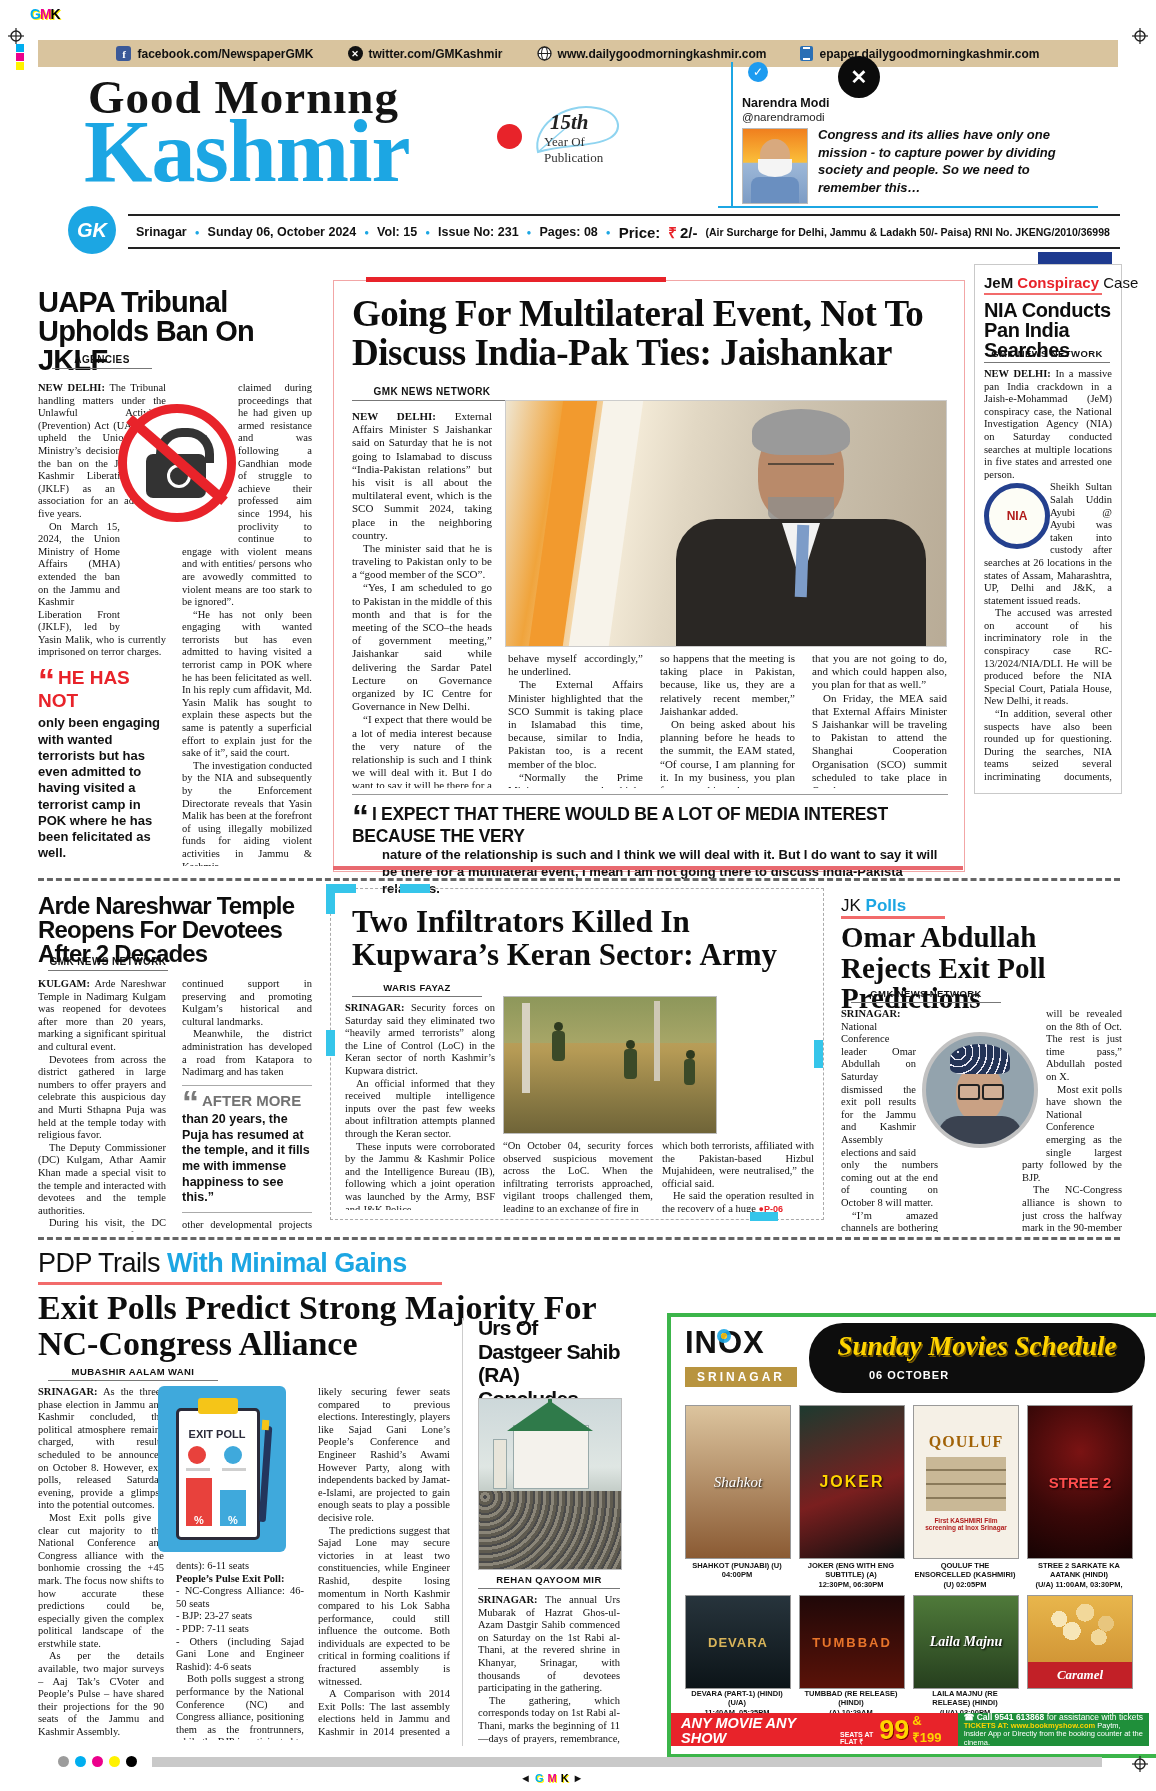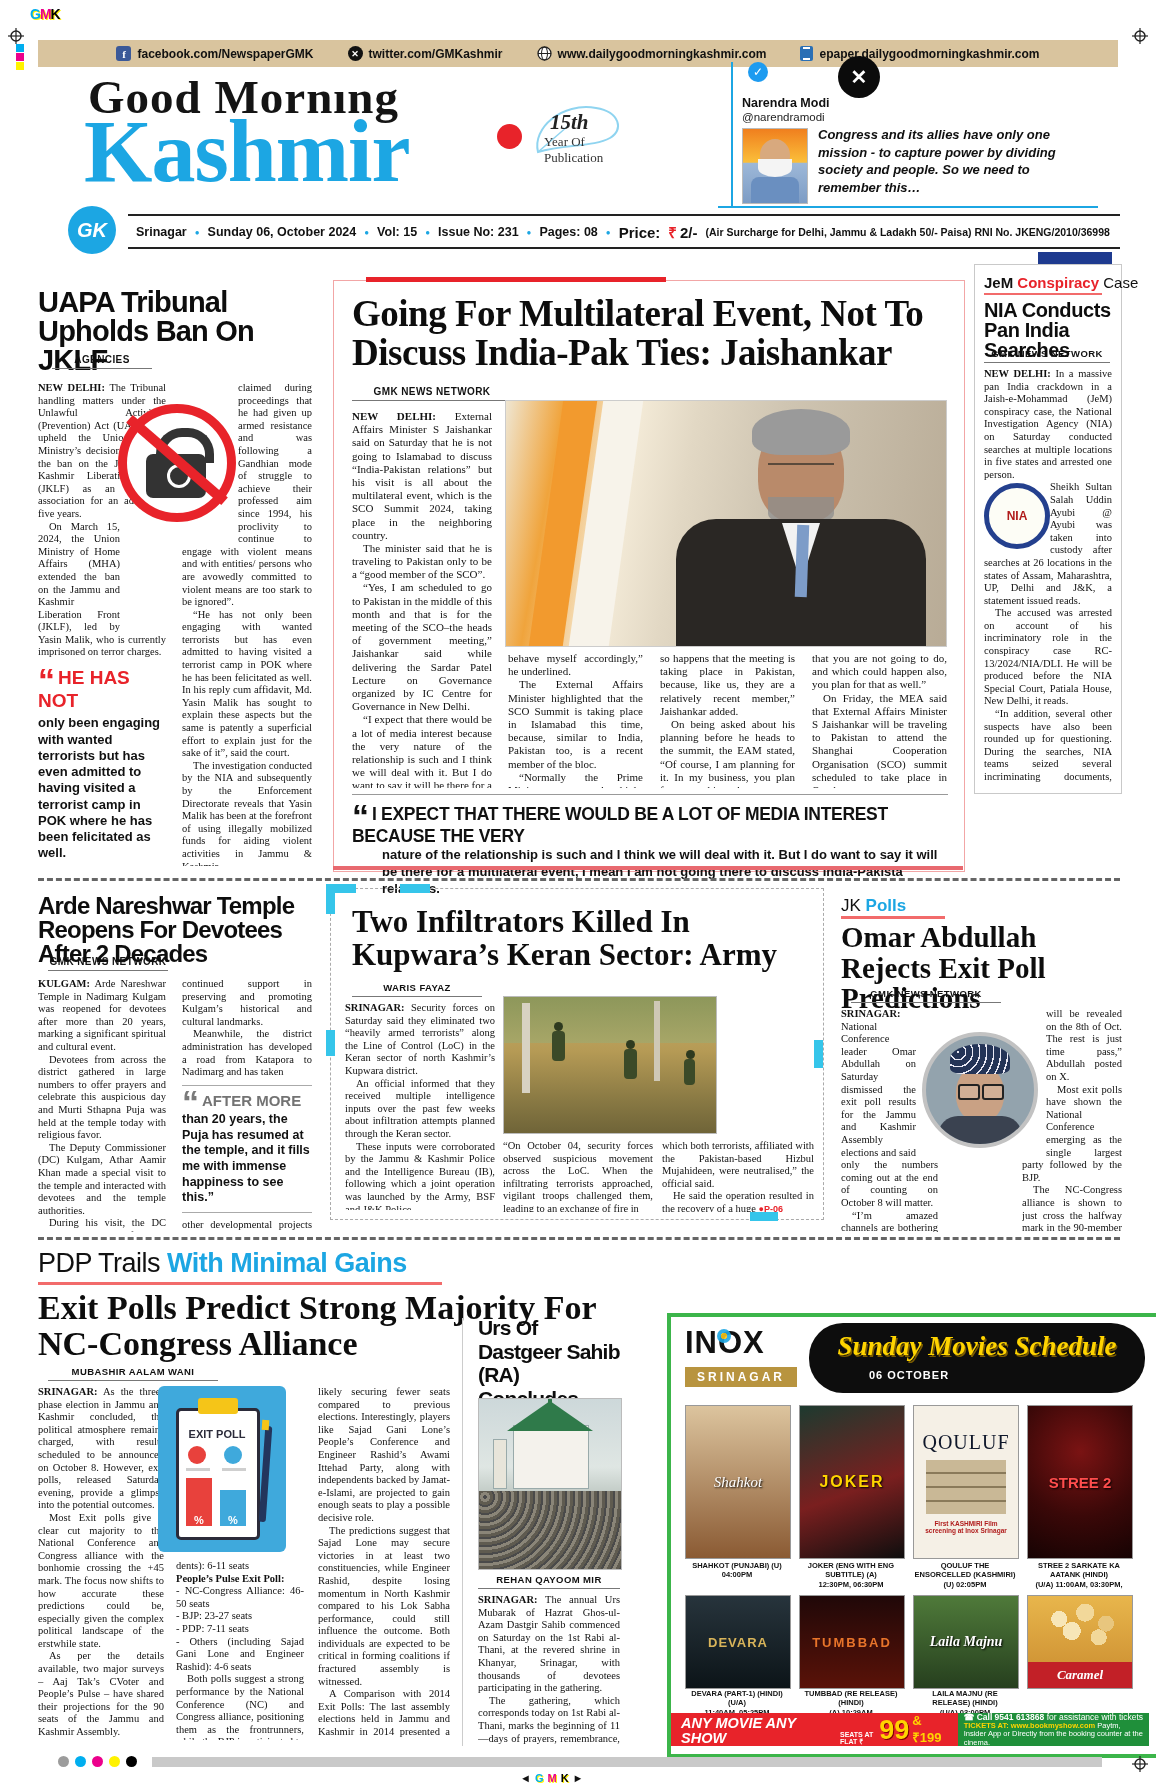--- a/index.html
+++ b/index.html
@@ -336,21 +336,21 @@
   <div class="abs bt" style="left:176px;top:1560px;width:128px;height:180px">
     <p>dents): 6-11 seats</p>
     <p style="font-weight:bold">People’s Pulse Exit Poll:</p>
     <p>- NC-Congress Alliance: 46-50 seats</p>
     <p>- BJP: 23-27 seats</p>
     <p>- PDP: 7-11 seats</p>
     <p>- Others (including Sajad Gani Lone and Engineer Rashid): 4-6 seats</p>
     <p class="ind">Both polls suggest a strong performance by the National Conference (NC) and Congress alliance, positioning them as the frontrunners, while the BJP is anticipated to follow closely. The People’s Democratic Party (PDP), once a key player, appears to be facing a sharp decline,</p>
   </div>
   <div class="abs bt" style="left:318px;top:1386px;width:132px;height:354px">
-    <p>likely securing fewer seats compared to previous elections. Interestingly, players like Sajad Gani Lone’s People’s Conference and Engineer Rashid’s Awami Ittehad Party, along with independents backed by Jamat-e-Islami, are projected to gain enough seats to play a possible decisive role.</p>
+    <p>likely securing fewer seats compared to previous elections. Interestingly, players like Sajad Gani Lone’s People’s Conference and Engineer Rashid’s Awami However Party, along with independents backed by Jamat-e-Islami, are projected to gain enough seats to play a possible decisive role.</p>
     <p class="ind">The predictions suggest that Sajad Lone may secure victories in at least two constituencies, while Engineer Rashid, despite losing momentum in North Kashmir compared to his Lok Sabha performance, could still influence the outcome. Both individuals are expected to be critical in forming coalitions if fractured assembly is witnessed.</p>
     <p class="ind"><span>A Comparison with 2014 Exit Polls: The last assembly elections held in Jammu and Kashmir in 2014 presented a politically fragmented scenario, with exit polls back then pointing towards a hung assembly. However, a direct comparison with the 2024 predictions highlights significant shifts. In 2014, the PDP was predicted</span> </p>
   </div>
 
   <div class="abs" style="left:462px;top:1318px;width:1px;height:428px;background:#ccc"></div>
 
   <div class="abs hl-sans" style="left:478px;top:1316px;width:142px;font-size:21px;line-height:1.12">Urs Of Dastgeer Sahib (RA) Concludes Begins</div>
   <div class="abs" style="left:478px;top:1398px;width:142px;height:170px;overflow:hidden;border:1px solid #bbb;background:linear-gradient(180deg,#cdd8da 0%,#dfe6e3 40%,#b9c3bd 60%)">
     <div class="abs" style="left:34px;top:26px;width:74px;height:62px;background:#f4f2ec;border:1px solid #9aa"></div>
     <div class="abs" style="left:28px;top:2px;width:86px;height:30px;background:#2f7a4a;clip-path:polygon(50% 0,100% 100%,0 100%)"></div>
@@ -375,21 +375,21 @@
       <div class="abs sans" style="left:60px;top:46px;font-weight:bold;font-size:11px;color:#fff;letter-spacing:1px">06 OCTOBER</div>
     </div>
 
     <div class="poster" style="left:14px;top:88px;width:104px;height:152px;background:linear-gradient(180deg,#dcc49e,#8a5a33)">
         <span style="color:#fff;font-style:italic;font-size:15px;text-shadow:1px 1px 2px #000">Shahkot</span>
       </div>
     <div class="poster" style="left:128px;top:88px;width:104px;height:152px;background:linear-gradient(160deg,#1d3a2f 0%,#7a1f1f 55%,#0e0e0e 100%)">
         <span class="sans" style="color:#ffd400;font-weight:800;font-size:16px;letter-spacing:2px;text-shadow:1px 1px 2px #000">JOKER</span>
       </div>
     <div class="poster" style="left:242px;top:88px;width:104px;height:152px;background:#f5f0e6;flex-direction:column;gap:6px">
-      <span style="color:#0f172a;font-weight:normal;font-size:20px;letter-spacing:1px">QOULUF</span>
+      <span style="color:#a16207;font-weight:bold;font-size:16px;letter-spacing:1px">QOULUF</span>
       <span style="width:80px;height:54px;background:repeating-linear-gradient(0deg,#c9b896 0 12px,#8a7a5a 12px 14px),repeating-linear-gradient(90deg,rgba(0,0,0,.12) 0 24px,rgba(0,0,0,0) 24px 26px)"></span>
       <span class="sans" style="color:#b01c1c;font-weight:bold;font-size:6.5px;width:90px">First KASHMIRI Film screening at Inox Srinagar</span>
     </div>
     <div class="poster" style="left:356px;top:88px;width:104px;height:152px;background:radial-gradient(circle at 50% 30%,#7a1313 0%,#3a0808 55%,#160303 100%)">
         <span class="sans" style="color:#ff4d4d;font-weight:800;font-size:15px;text-shadow:1px 1px 2px #000">STREE 2</span>
       </div>
     <div class="cap" style="left:14px;top:244px;width:104px;height:30px"><span>SHAHKOT (PUNJABI) (U)</span><br><span>04:00PM</span></div>
     <div class="cap" style="left:128px;top:244px;width:104px;height:30px"><span>JOKER (ENG WITH ENG SUBTITLE) (A)</span><br><span>12:30PM, 06:30PM</span></div>
     <div class="cap" style="left:242px;top:244px;width:104px;height:30px"><span>QOULUF THE ENSORCELLED (KASHMIRI)</span><br><span>(U) 02:05PM</span></div>
     <div class="cap" style="left:356px;top:244px;width:104px;height:30px"><span>STREE 2 SARKATE KA AATANK (HINDI)</span><br><span>(U/A) 11:00AM, 03:30PM, 06:45PM</span></div>

